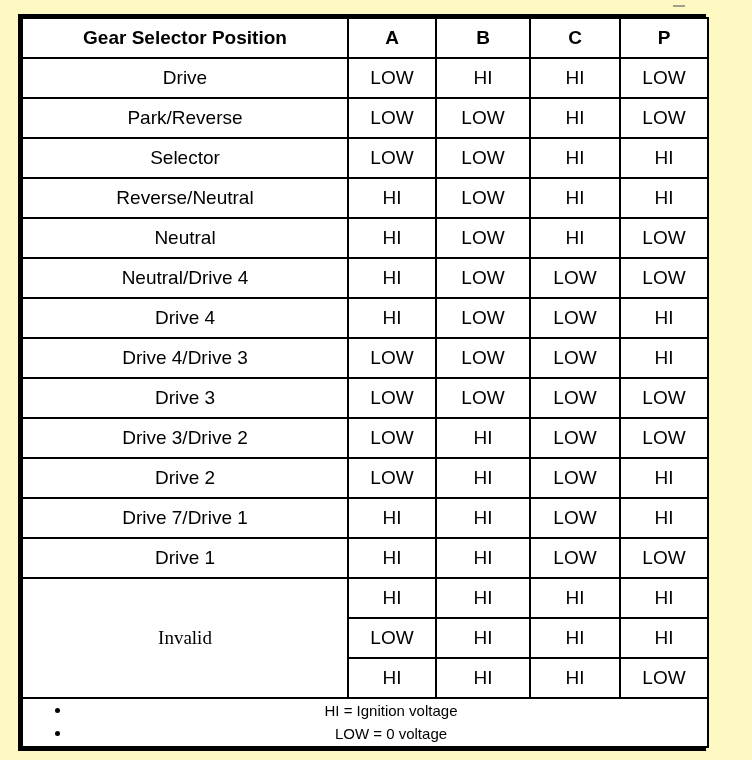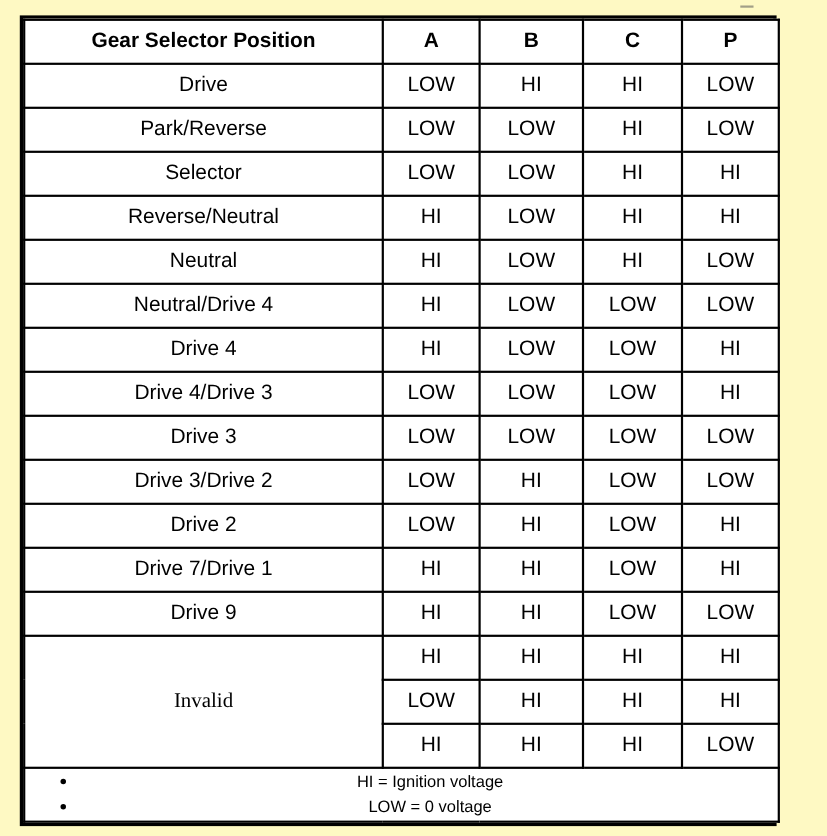--- a/index.html
+++ b/index.html
@@ -238,21 +238,21 @@
 
         <tr>
           <td class="pos-cell">Drive 7/Drive 1</td>
           <td>HI</td>
           <td>HI</td>
           <td>LOW</td>
           <td>HI</td>
         </tr>
 
         <tr>
-          <td class="pos-cell">Drive 9</td>
+          <td class="pos-cell">Drive 1</td>
           <td>HI</td>
           <td>HI</td>
           <td>LOW</td>
           <td>LOW</td>
         </tr>
 
         <tr>
           <td class="invalid-cell" rowspan="3">Invalid</td>
           <td>HI</td>
           <td>HI</td>

